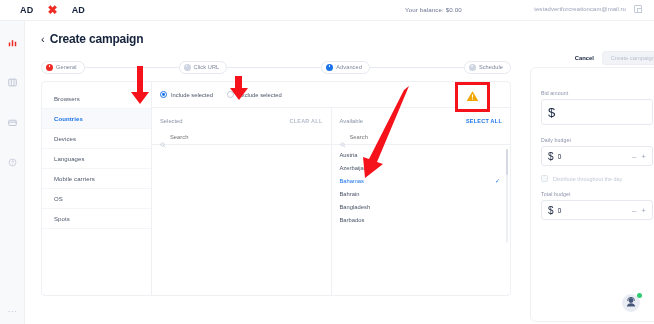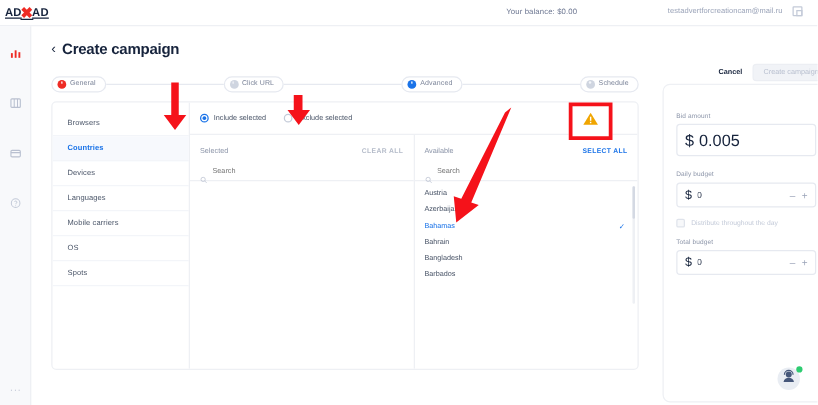--- a/index.html
+++ b/index.html
@@ -11,23 +11,23 @@
   }
   .app { position: relative; width: 654px; height: 324px; background: #ffffff; }
 
   
   .topbar {
     position: absolute; top: 0; left: 0; width: 654px; height: 21px;
     background: #ffffff; border-bottom: 1px solid #eef0f4;
     display: flex; align-items: center;
   }
   .logo {
-    width: 42px; margin-left: 4px;
-    display: flex; align-items: center; gap: 0px;
-    font-size: 9px; font-weight: 800; color: #16233c; letter-spacing: .2px; text-decoration: underline;
+    width: 42px; margin-left: 20px;
+    display: flex; align-items: center; gap: 15px;
+    font-size: 9px; font-weight: 800; color: #16233c; letter-spacing: .2px;
   }
   .logo .xmark {
     color: #ee2b24; font-size: 12px; font-weight: 900; line-height: 1;
     margin: 0 -1px;
   }
   .balance {
     position: absolute; left: 405px; top: 6px;
     font-size: 6.2px; color: #6b7590; letter-spacing: .1px;
   }
   .account {
@@ -410,21 +410,20 @@
       <button class="btn-cancel">Cancel</button>
       <button class="btn-create">Create campaign</button>
     </div>
 
     <div class="settings">
 
       <div class="fld" style="padding-top:22px;">
         <div class="fld-lbl">Bid amount</div>
         <div class="inp-box big">
           <span class="cur">$</span>
-          <input class="val" value="0.005" style="">
         </div>
       </div>
 
       <div class="fld" style="padding-top:12px;">
         <div class="fld-lbl">Daily budget</div>
         <div class="inp-box">
           <span class="cur">$</span>
           <input class="val small-val" value="0" style="">
           <span class="steppers">
             <span>–</span>

